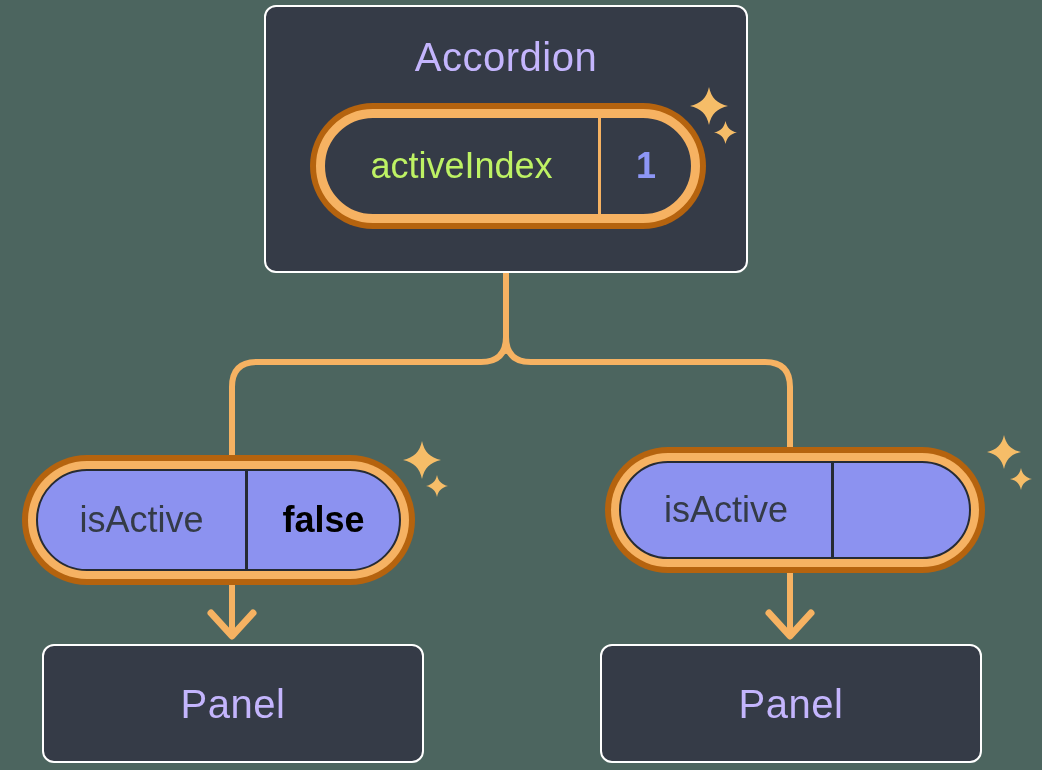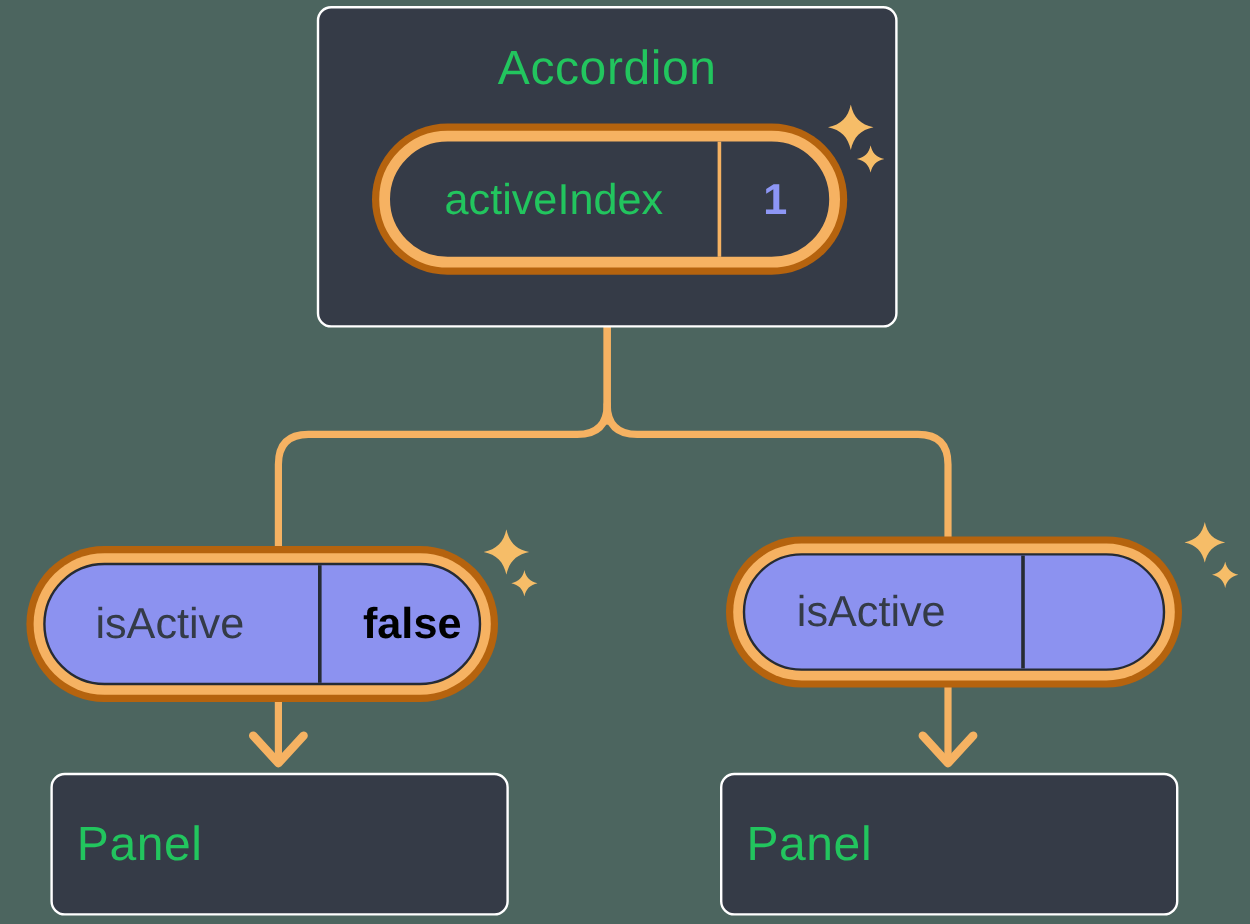--- a/index.html
+++ b/index.html
@@ -12,47 +12,47 @@
 
   .connectors{position:absolute;left:0;top:0;z-index:1;}
 
   .card{
     position:absolute;box-sizing:border-box;
     background:#353b47;border:2px solid #ffffff;border-radius:12px;
     z-index:2;
   }
   .card-root{left:264px;top:5px;width:484px;height:268px;}
   .card-title{
-    color:#22c55e;font-size:40px;line-height:48px;text-align:center;
+    color:#c4b5fd;font-size:40px;line-height:48px;text-align:center;
     letter-spacing:0.5px;
   }
   .root-title{position:absolute;left:0;right:0;top:26px;}
-  .panel{display:flex;align-items:center;padding-left:20px;}
+  .panel{display:flex;align-items:center;justify-content:center;}
   .panel-left{left:42px;top:644px;width:382px;height:119px;}
   .panel-right{left:600px;top:644px;width:382px;height:119px;}
 
   
   .state-pill{
     position:absolute;left:316px;top:109px;width:384px;height:114px;
     box-sizing:border-box;background:#353b47;
     border:9px solid #f6b262;border-radius:999px;
     box-shadow:0 0 0 6px #b5630e;
     display:flex;align-items:stretch;z-index:3;
   }
   .state-pill .seg{display:flex;align-items:center;justify-content:center;}
-  .state-label{width:273px;color:#22c55e;font-size:36px;}
+  .state-label{width:273px;color:#bef264;font-size:36px;}
   .state-value{flex:1;color:#8d96f5;font-size:36px;font-weight:bold;}
   .vdiv-orange{width:3px;background:#f6b262;}
 
   
   .prop-pill{
     position:absolute;box-sizing:border-box;
     background:#8c92f0;border:2px solid #262b33;border-radius:999px;
     box-shadow:0 0 0 8px #f6b262, 0 0 0 14px #b5630e;
-    display:flex;align-items:stretch;z-index:3;gap:20px;
+    display:flex;align-items:stretch;z-index:3;
   }
   .prop-left{left:36px;top:469px;width:365px;height:102px;}
   .prop-right{left:619px;top:461px;width:352px;height:98px;}
   .prop-pill .seg{display:flex;align-items:center;justify-content:center;}
   .prop-label{color:#343b47;font-size:36px;}
   .prop-label-left{width:207px;}
   .prop-label-right{width:210px;}
   .prop-value{flex:1;font-weight:bold;color:#000000;font-size:36px;}
   .vdiv-dark{width:3px;background:#262b33;}
 

